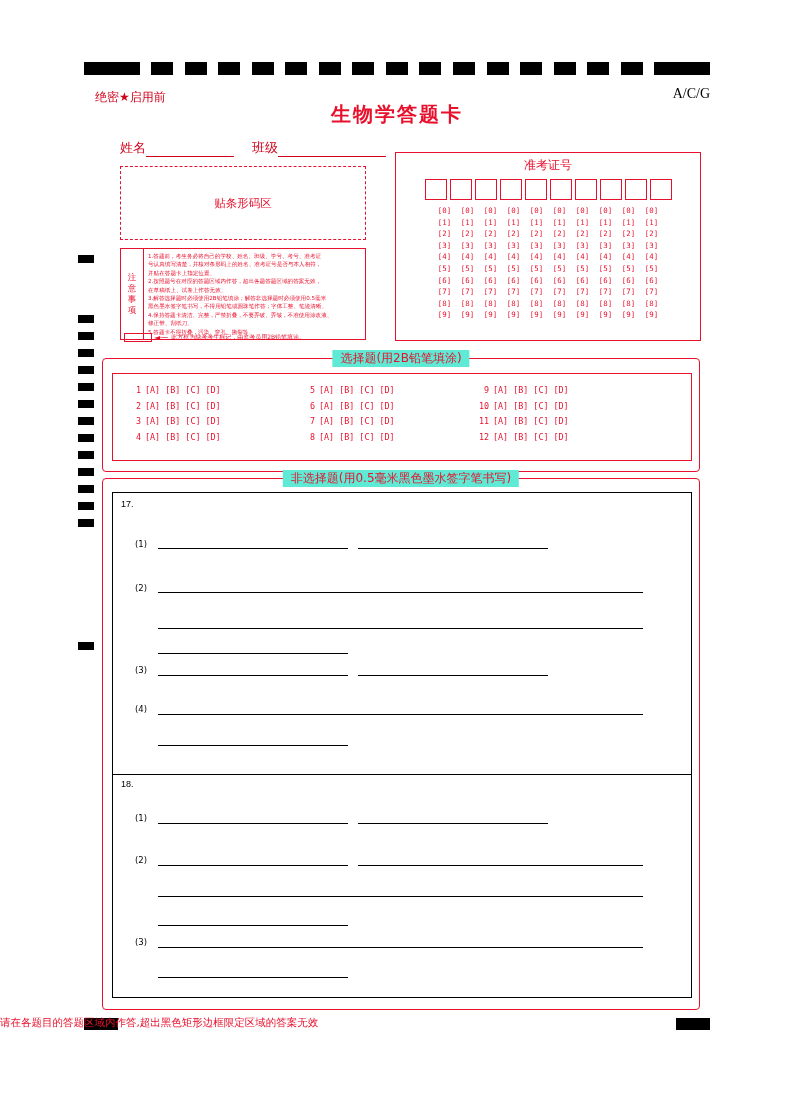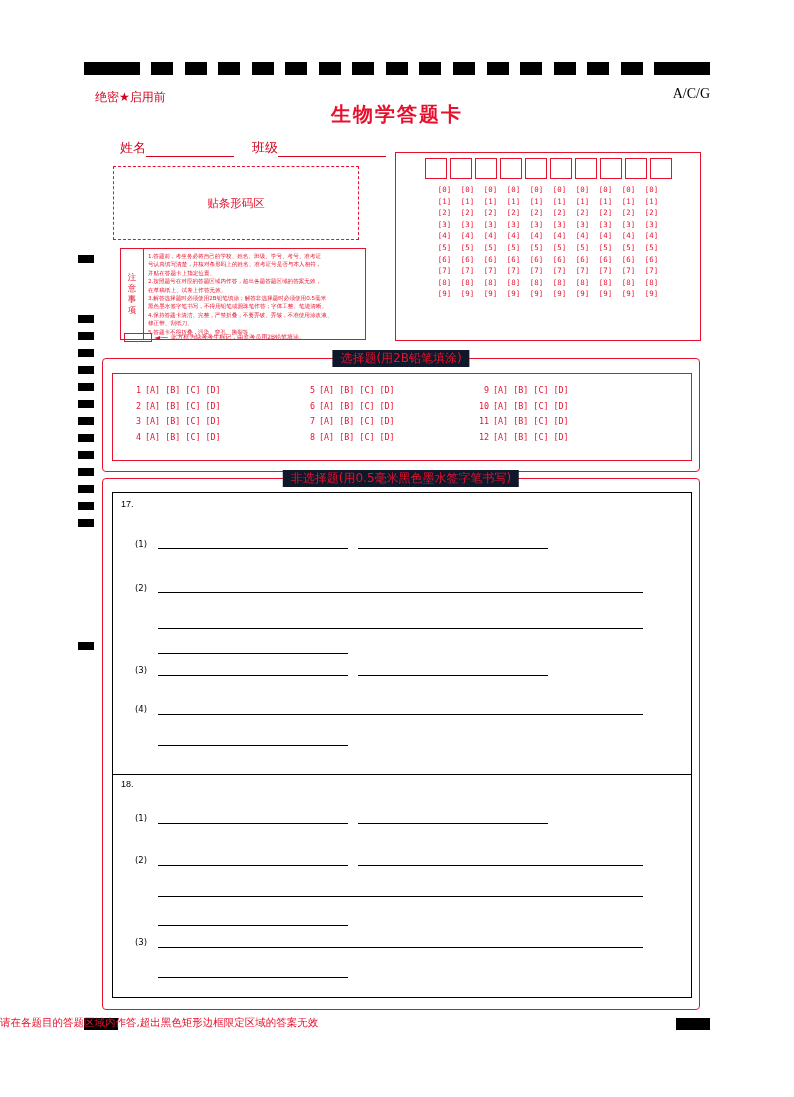--- a/index.html
+++ b/index.html
@@ -31,21 +31,21 @@
   .maintitle{position:absolute;left:0;right:0;top:101px;text-align:center;font-size:20px;color:#e8112d;letter-spacing:2px;font-family:"DejaVu Sans",sans-serif;font-weight:bold;}
 
   
   .namerow{position:absolute;left:120px;top:139px;font-size:13px;color:#d0021b;font-family:"DejaVu Sans",sans-serif;}
   .namerow .lbl{display:inline-block;}
   .namerow .ln{display:inline-block;border-bottom:1px solid #d0021b;height:14px;vertical-align:bottom;}
   .ln1{width:88px;margin-right:18px;}
   .ln2{width:108px;}
 
   
-  .barcode{position:absolute;left:113px;top:166px;width:244px;height:72px;border:1.3px dashed #e8112d;
+  .barcode{position:absolute;left:120px;top:166px;width:244px;height:72px;border:1.3px dashed #e8112d;
     display:flex;align-items:center;justify-content:center;font-size:11.5px;color:#e8112d;font-family:"DejaVu Sans",sans-serif;}
 
   
   .notes{position:absolute;left:120px;top:248px;width:244px;height:90px;border:1.2px solid #e8112d;display:flex;}
   .notes-title{width:22px;border-right:1.2px solid #e8112d;font-size:8.5px;color:#e8112d;
     display:flex;flex-direction:column;align-items:center;justify-content:center;line-height:11px;font-family:"DejaVu Sans",sans-serif;}
   .notes-body{flex:1;padding:3px 4px 0 4px;font-size:5.6px;line-height:8.4px;color:#e8112d;font-family:"DejaVu Sans",sans-serif;}
   .notes-body div{white-space:nowrap;overflow:hidden;}
   .markline{position:absolute;left:124px;top:333px;font-size:6px;color:#e8112d;display:flex;align-items:center;font-family:"DejaVu Sans",sans-serif;}
   .markbox{width:26px;height:7px;border:1px solid #e8112d;display:inline-block;margin-right:2px;}
@@ -55,21 +55,21 @@
   .examno{position:absolute;left:395px;top:152px;width:304px;height:187px;border:1.2px solid #e8112d;}
   .examno .ttl{text-align:center;font-size:12px;color:#e8112d;margin-top:4px;font-family:"DejaVu Sans",sans-serif;}
   .cellrow{display:flex;justify-content:center;gap:3px;margin-top:5px;}
   .cell{width:20px;height:19px;border:1.1px solid #e8112d;}
   .digitgrid{margin-top:6px;padding:0 9px;}
   .digitrow{display:flex;justify-content:center;gap:3px;height:11.6px;}
   .digit{width:20px;text-align:center;font-size:7.4px;color:#e8112d;font-family:"DejaVu Sans Mono",monospace;}
 
   
   .choicewrap{position:absolute;left:102px;top:358px;width:596px;height:112px;border:1.4px solid #e8112d;border-radius:4px;}
-  .sectitle{position:absolute;top:-9px;left:50%;transform:translateX(-50%);background:#0f172a;padding:0 8px;
+  .sectitle{position:absolute;top:-9px;left:50%;transform:translateX(-50%);background:#5eead4;padding:0 8px;
     font-size:12px;color:#e8112d;font-family:"DejaVu Sans",sans-serif;}
   .choiceinner{position:absolute;left:9px;top:14px;width:578px;height:86px;border:1.1px solid #e8112d;}
   .qcols{display:flex;padding:11px 0 0 12px;gap:32px;}
   .qcol{width:142px;}
   .qrow{font-size:8.4px;color:#e8112d;height:15.5px;font-family:"DejaVu Sans Mono",monospace;white-space:nowrap;}
   .qnum{display:inline-block;width:16px;text-align:right;margin-right:4px;}
 
   
   .nonwrap{position:absolute;left:102px;top:478px;width:596px;height:530px;border:1.4px solid #e8112d;border-radius:4px;}
   .noninner{position:absolute;left:9px;top:13px;width:578px;height:504px;border:1.1px solid #000;}
@@ -162,20 +162,21 @@
       <div>5.答题卡不得折叠，污染、穿孔、撕裂等。</div>
     </div>
   </div>
   <div class="markline">
     <span class="markbox"></span>
     <span class="arrow">◄—</span>
     <span>此方框为缺考考生标记，由监考员用2B铅笔填涂。</span>
   </div>
 
   <div class="examno">
+    <div class="ttl">准考证号</div>
     <div class="cellrow">
       <div class="cell"></div>
       <div class="cell"></div>
       <div class="cell"></div>
       <div class="cell"></div>
       <div class="cell"></div>
       <div class="cell"></div>
       <div class="cell"></div>
       <div class="cell"></div>
       <div class="cell"></div>

